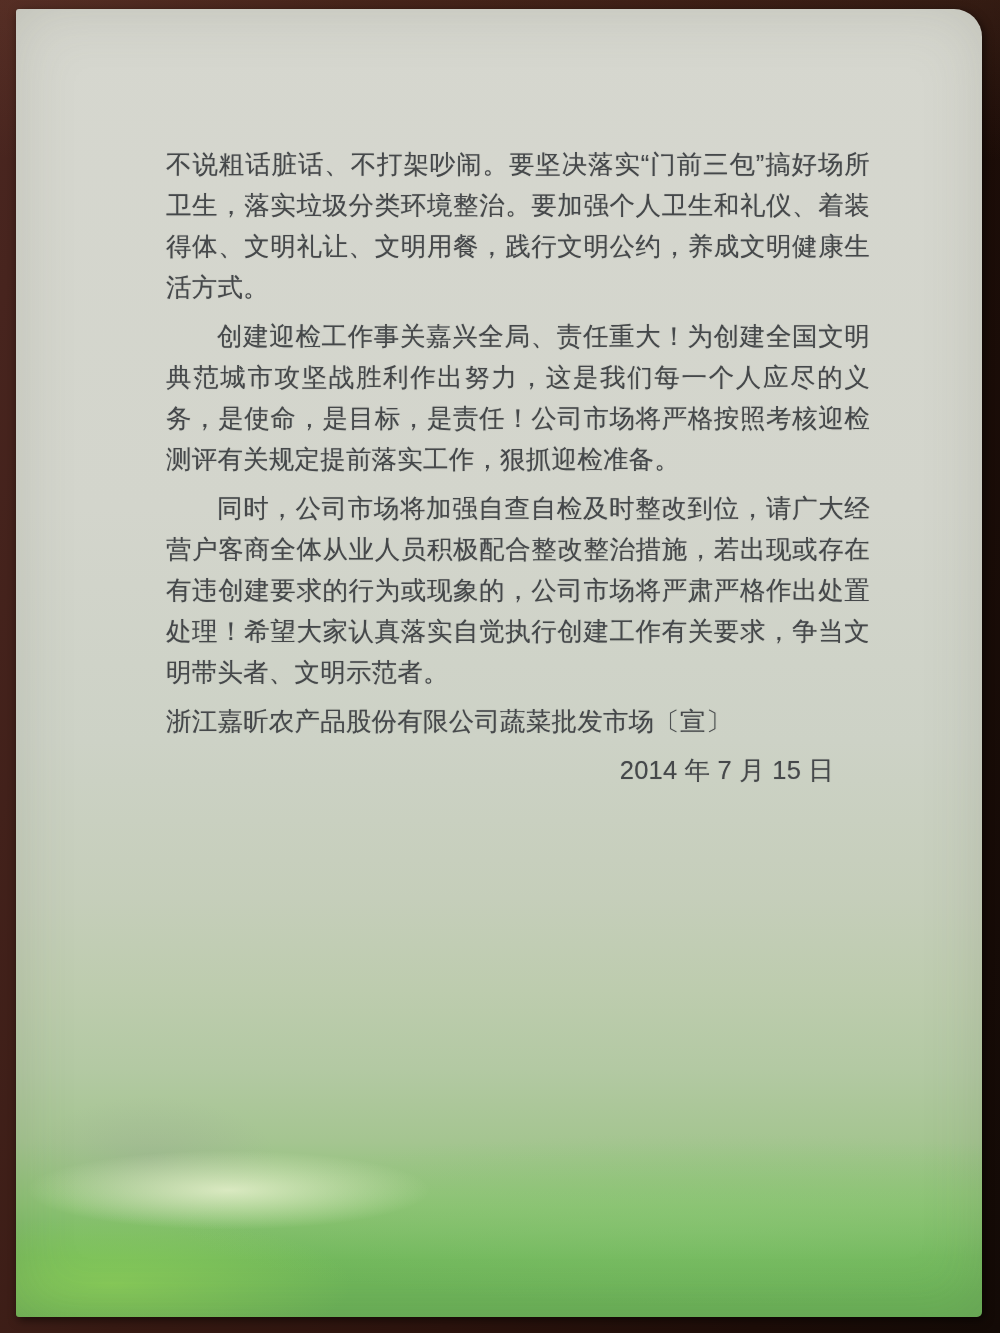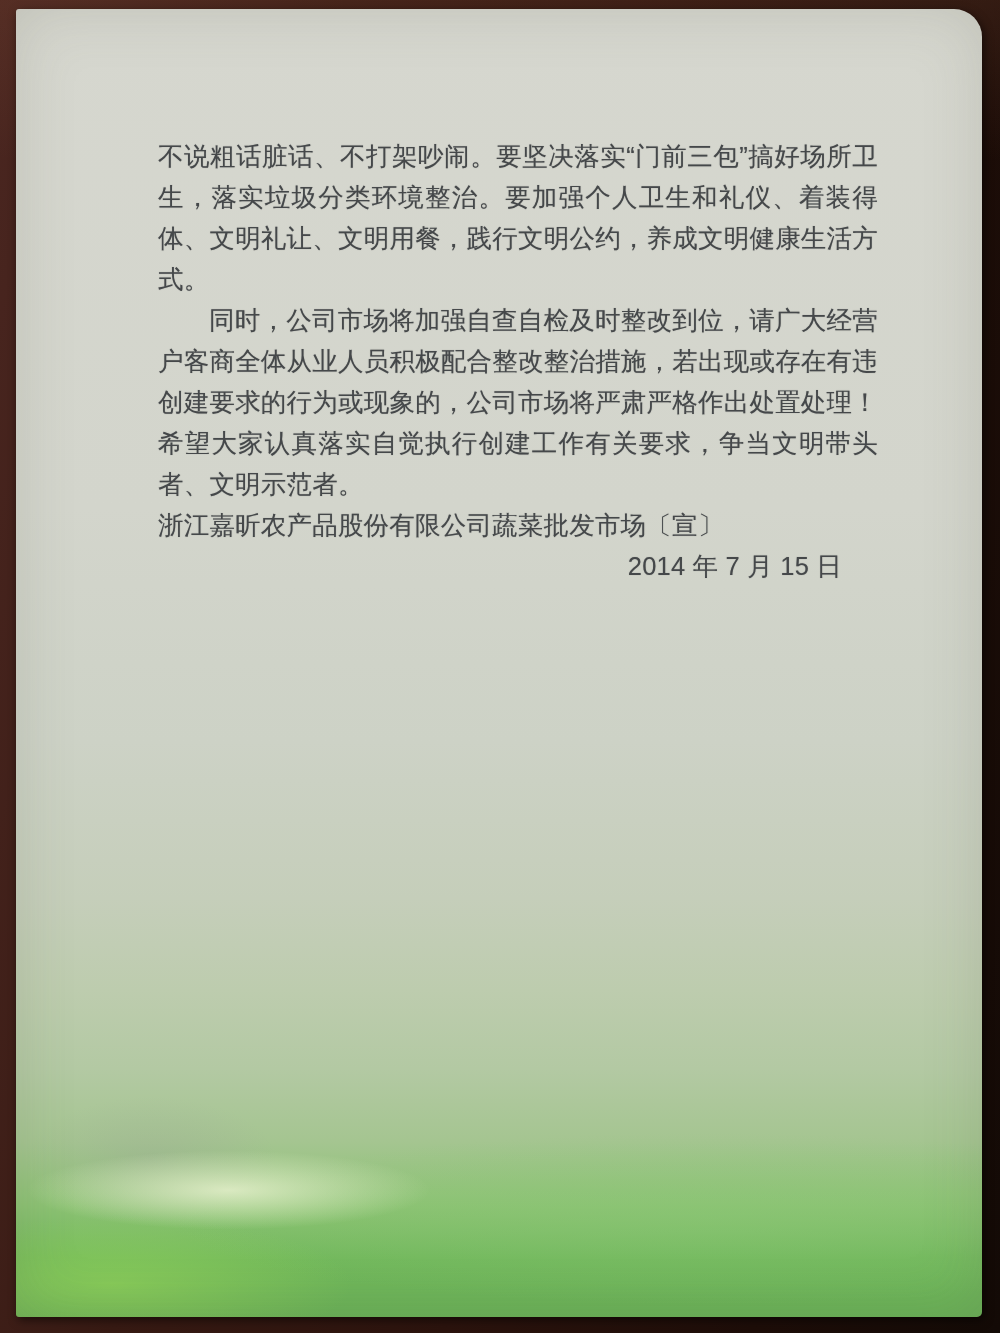--- a/index.html
+++ b/index.html
@@ -62,21 +62,21 @@
     width: 720px;
     padding-top: 127px;
     font-size: 25.5px;
     line-height: 41px;
     letter-spacing: 0.2px;
     color: #45484a;
     text-align: justify;
     text-shadow: 0 0 1px rgba(75, 78, 80, 0.45);
   }
 
-  .content p { margin: 0; }
+  .content p { margin: 8px; }
   .indent { text-indent: 2em; }
   .gap-a { margin-top: 19px; }
   .gap-b { margin-top: 28px; }
   .gap-c { margin-top: 26px; }
 
   .signature {
     margin-top: 76px;
     text-align: left;
     padding-right: 20px;
   }
@@ -89,20 +89,21 @@
 <body>
 
 <div class="frame">
   <div class="paper">
     <div class="content">
 
       <p class="para">不说粗话脏话、不打架吵闹。要坚决落实“门前三包”搞好场所卫生，落实垃圾分类环境整治。要加强个人卫生和礼仪、着装得体、文明礼让、文明用餐，践行文明公约，养成文明健康生活方式。</p>
 
 
 
+      <p class="para indent gap-a">创建迎检工作事关嘉兴全局、责任重大！为创建全国文明典范城市攻坚战胜利作出努力，这是我们每一个人应尽的义务，是使命，是目标，是责任！公司市场将严格按照考核迎检测评有关规定提前落实工作，狠抓迎检准备。</p>
 
       <p class="para indent gap-b">同时，公司市场将加强自查自检及时整改到位，请广大经营户客商全体从业人员积极配合整改整治措施，若出现或存在有违创建要求的行为或现象的，公司市场将严肃严格作出处置处理！希望大家认真落实自觉执行创建工作有关要求，争当文明带头者、文明示范者。</p>
 
 
       <p class="signature">浙江嘉昕农产品股份有限公司蔬菜批发市场〔宣〕</p>
 
       <p class="dateline">2014 年 7 月 15 日</p>
 
     </div>
   </div>

